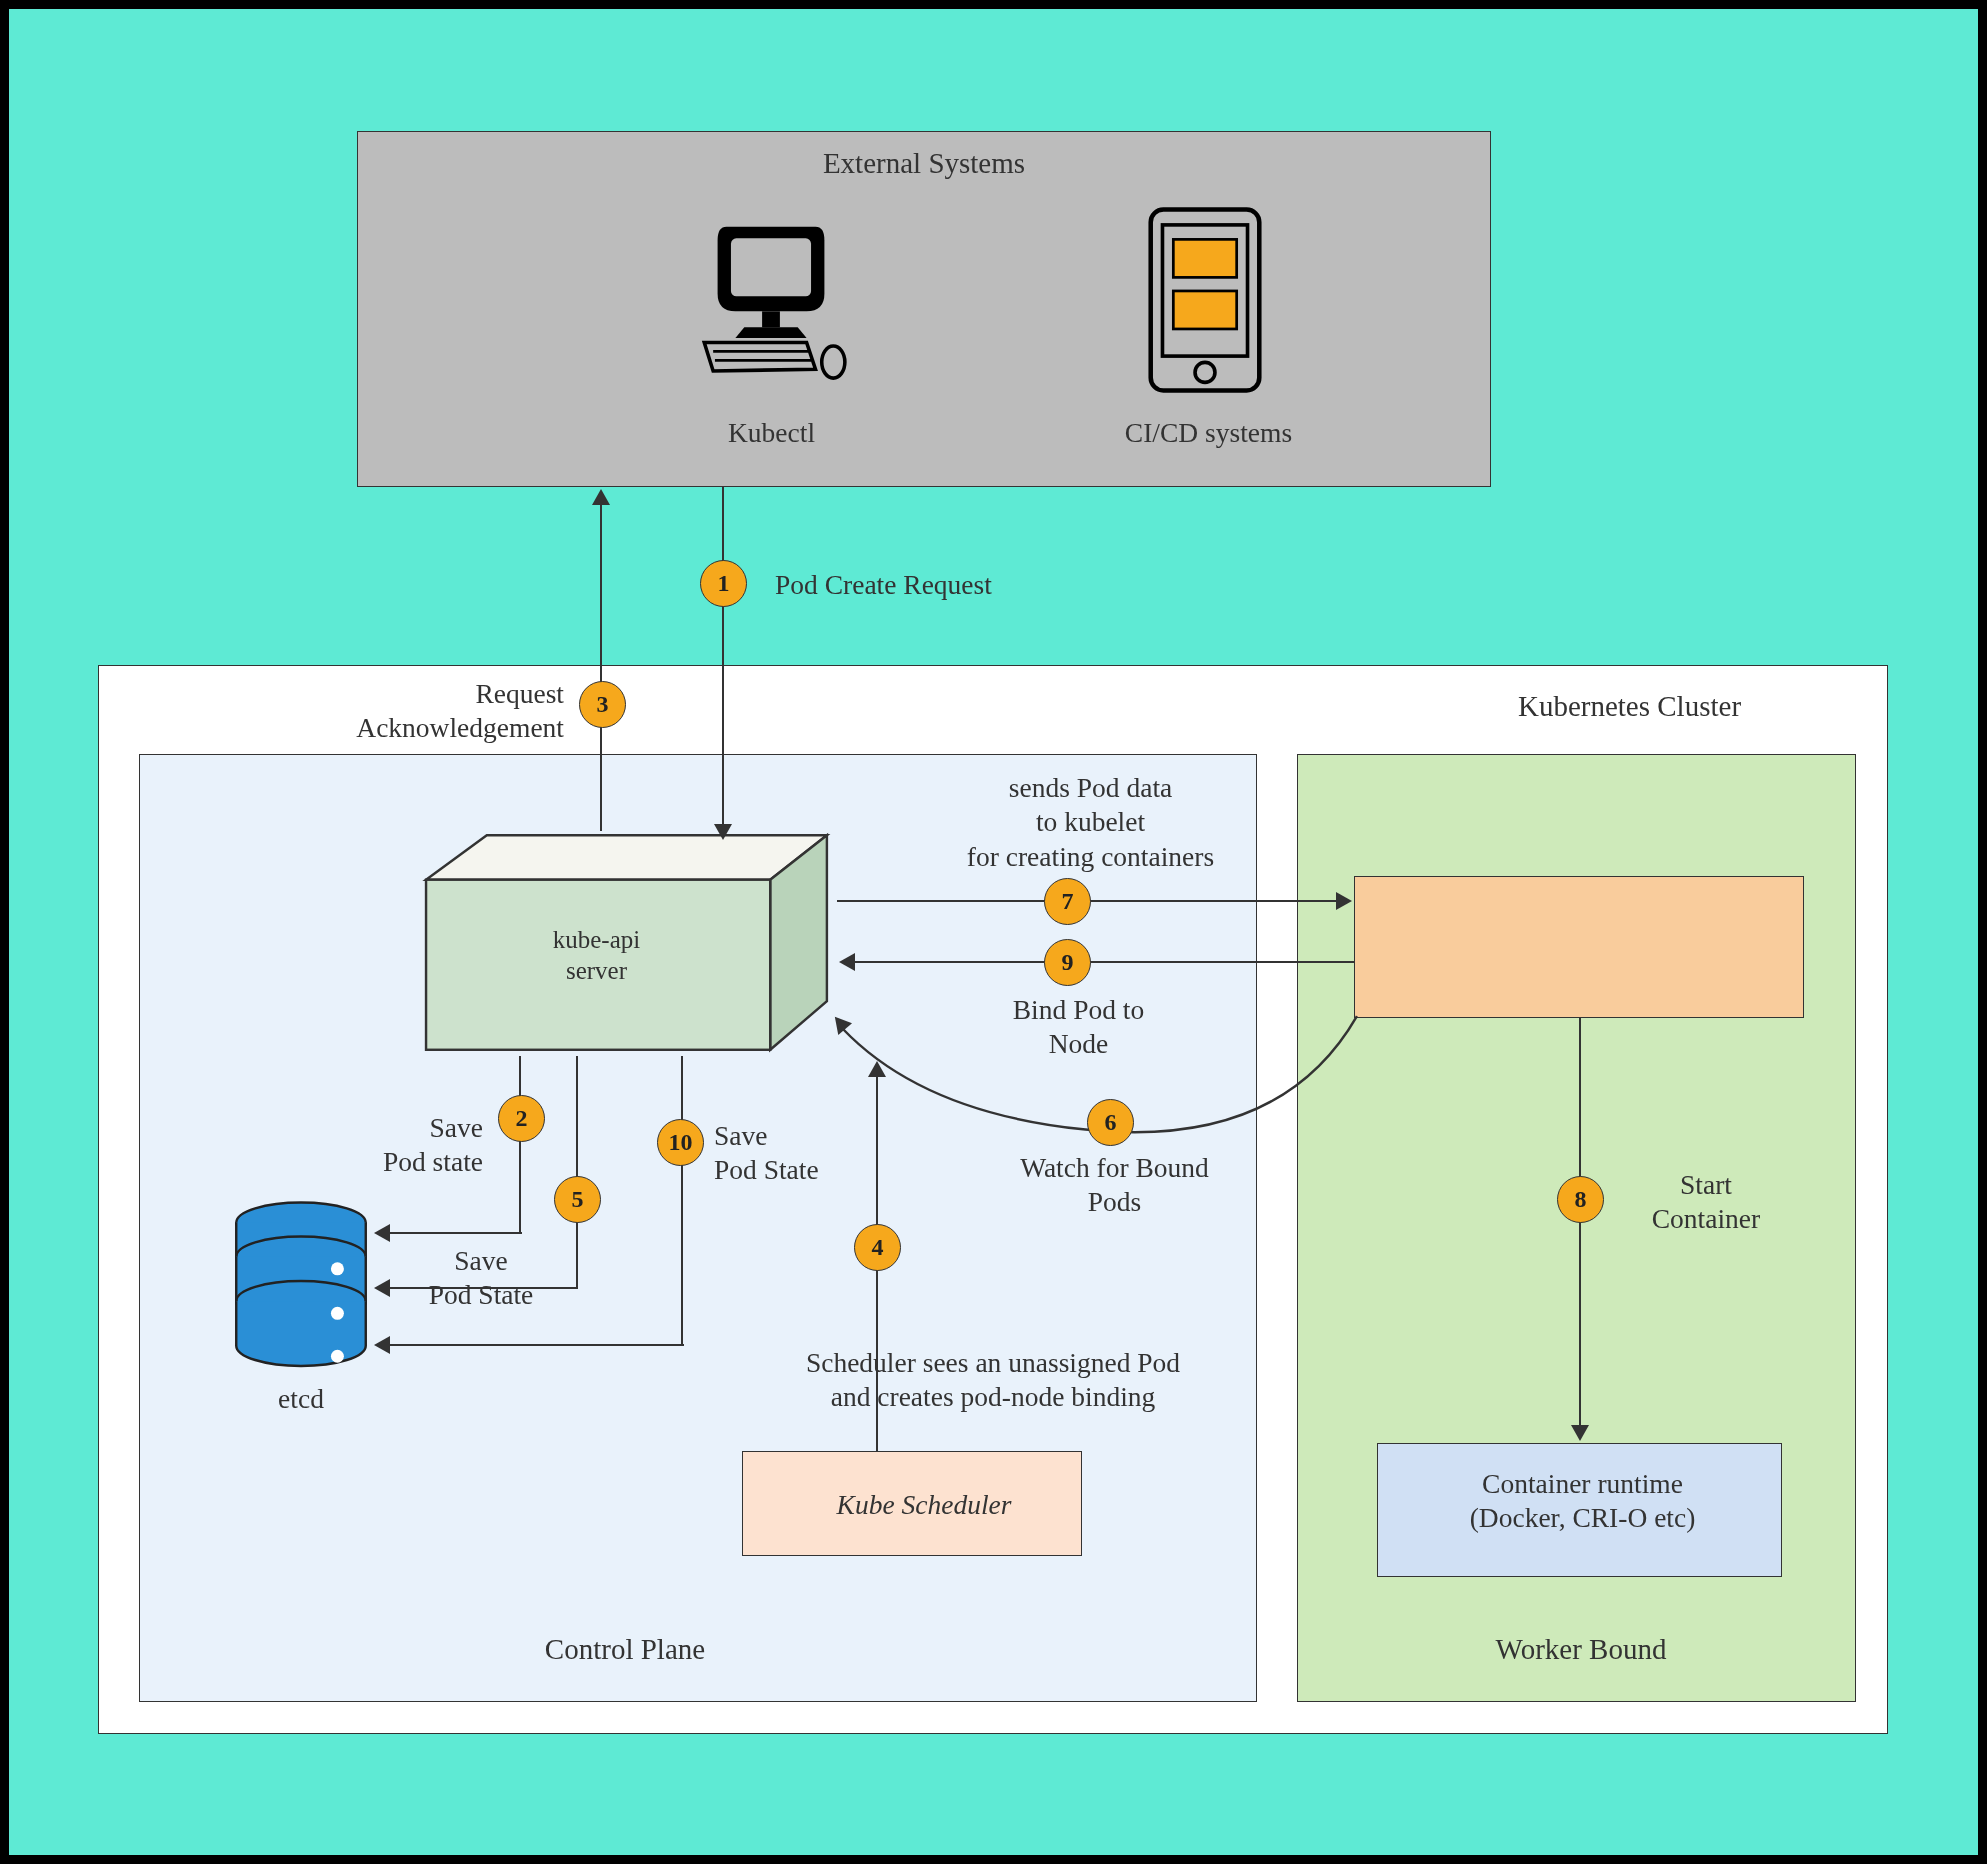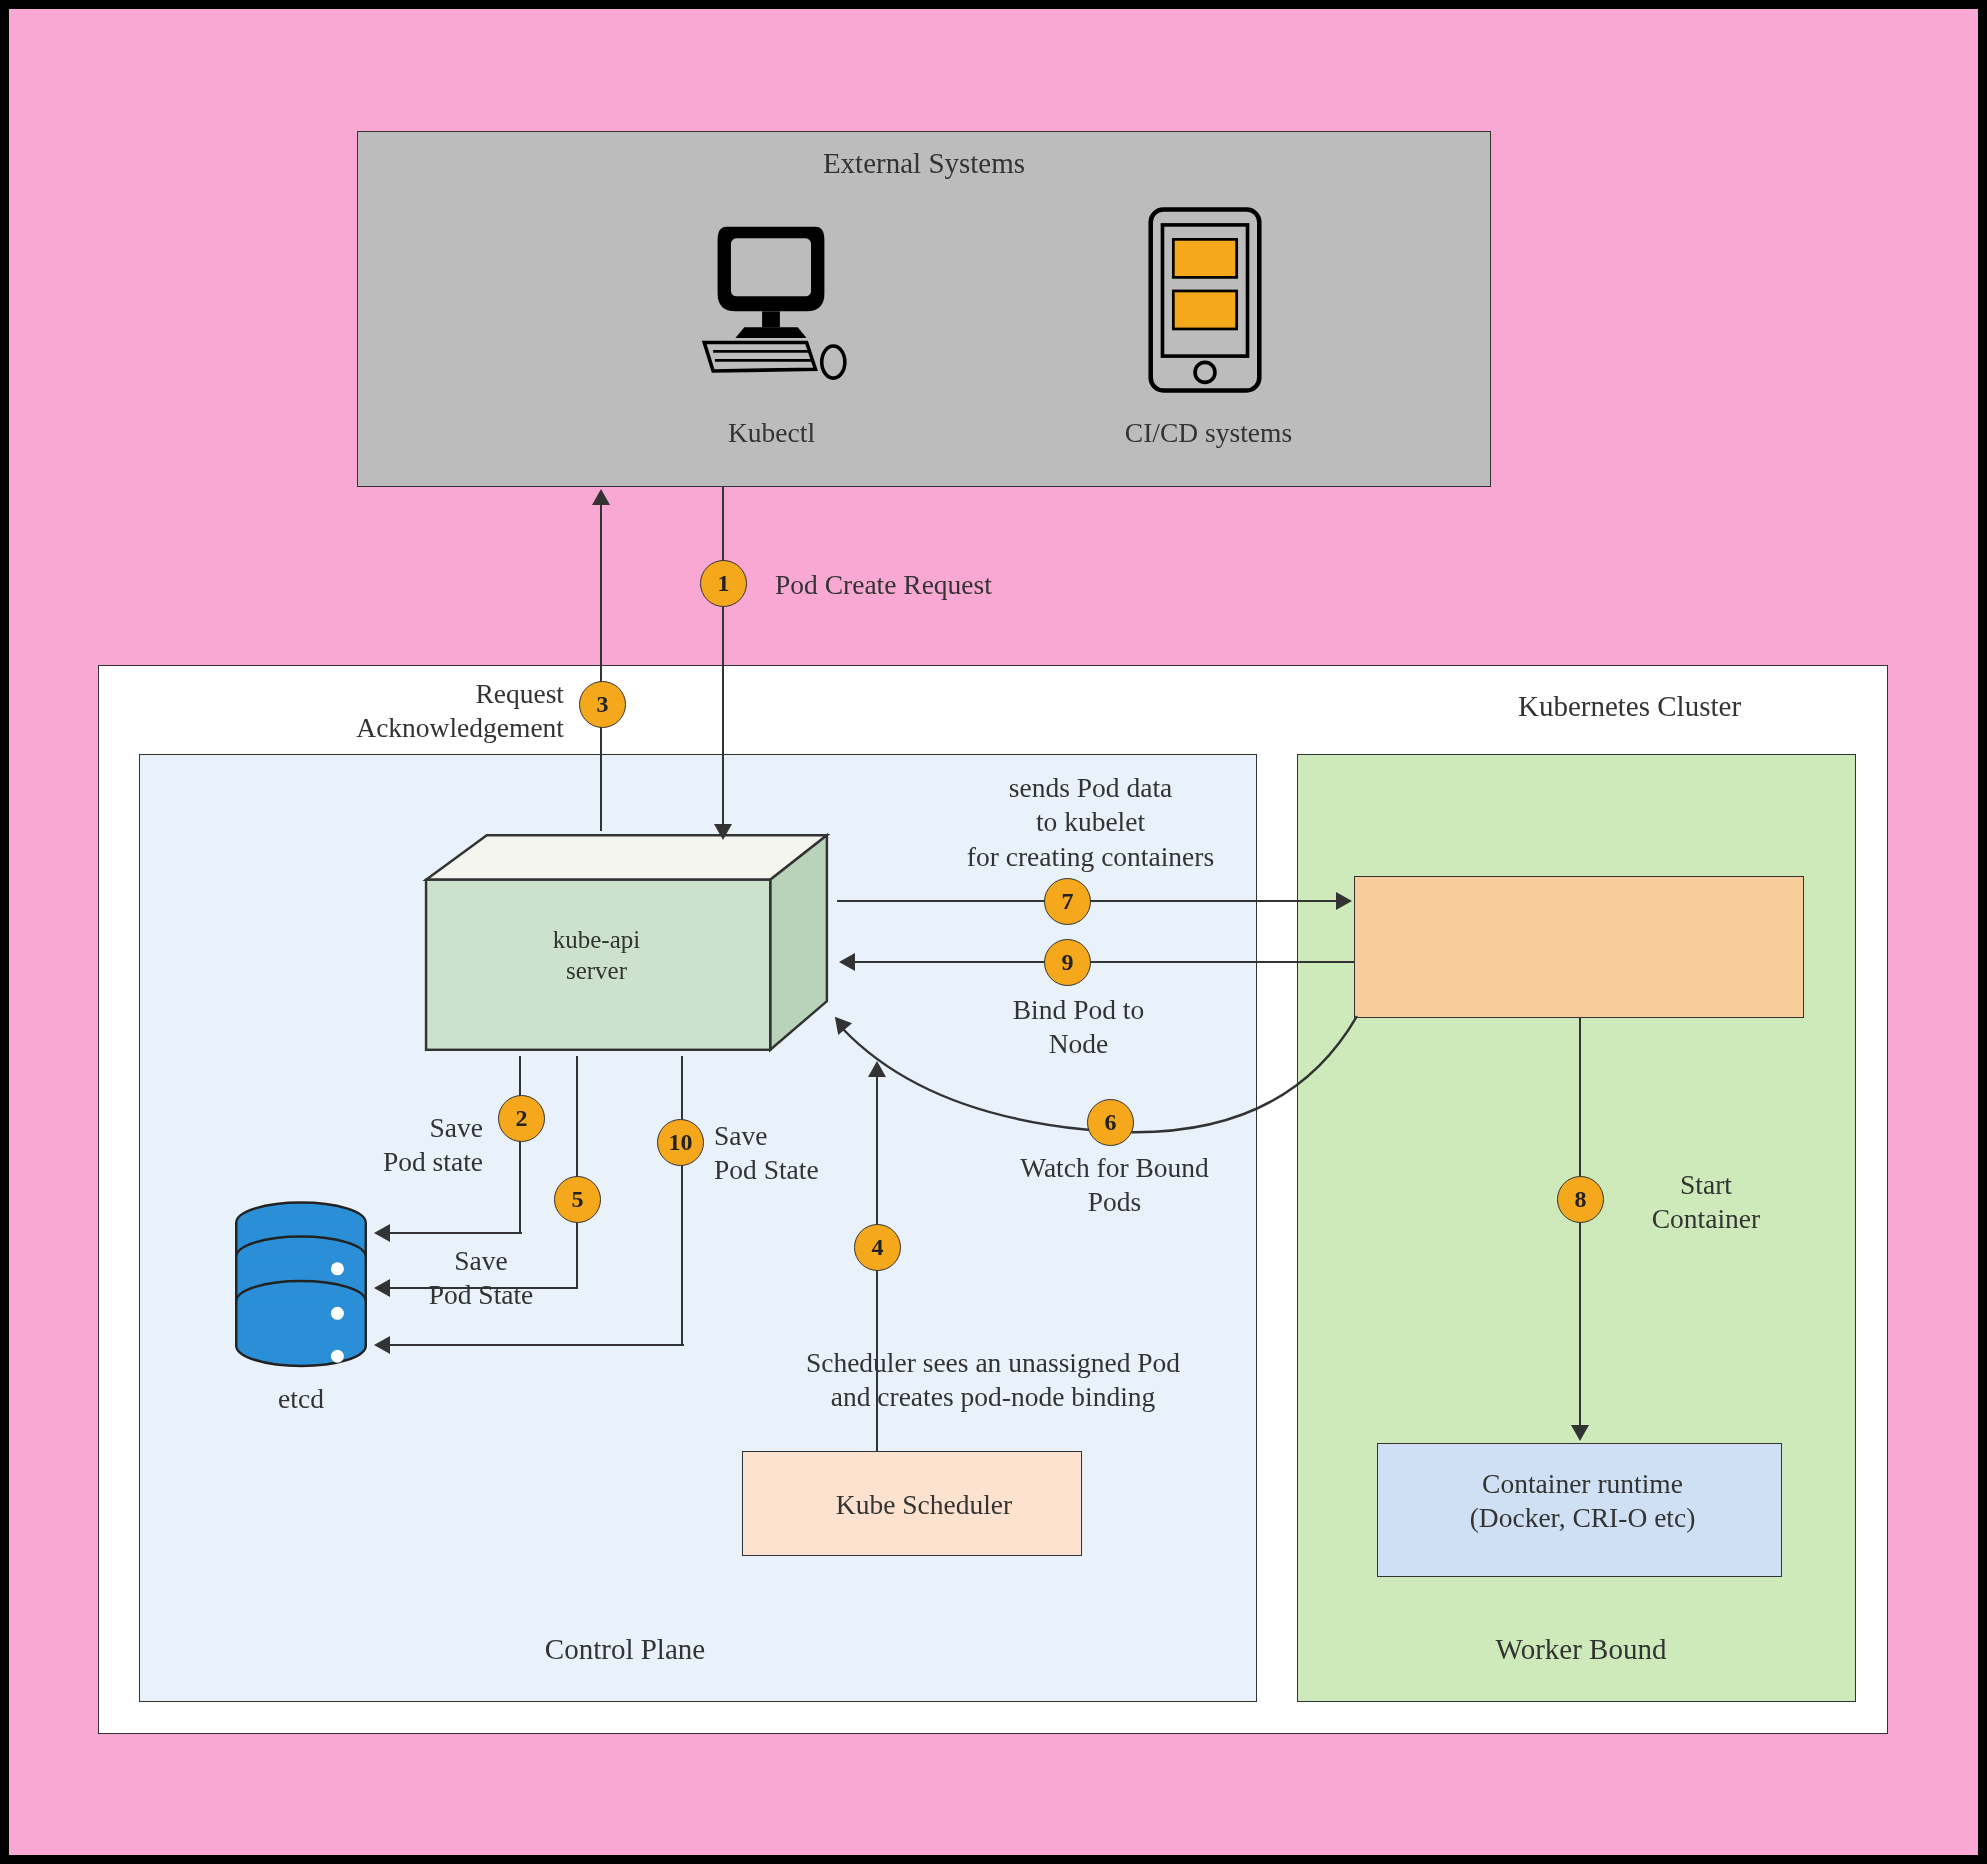--- a/index.html
+++ b/index.html
@@ -1,16 +1,16 @@
 <!DOCTYPE html>
 <html style="font-size:13px"><head>
 <meta charset="utf-8">
 <style>
   html,body{margin:0;padding:0;background:#000;font-family:"Comic Sans MS","Segoe Script","Bradley Hand",cursive;}
-  .canvas{position:relative;width:1987px;height:1864px;background:#f9a8d4;margin:0 auto;border:9.7px solid #000;box-sizing:border-box;color:#333;}
+  .canvas{position:relative;width:1987px;height:1864px;background:#5eead4;margin:0 auto;border:9.7px solid #000;box-sizing:border-box;color:#333;}
   .box{position:absolute;border:1.6px solid #333;box-sizing:border-box;}
   .ext{background:#bcbcbc;}
   .cluster{background:#fff;}
   .control{background:#e9f2fb;}
   .worker{background:#ceeaba;}
   .kubelet{background:#f9cc9c;}
   .runtime{background:#d0e0f4;}
   .sched{background:#fde2d0;}
 
   .title{position:absolute;font-size:29px;text-align:center;}
@@ -84,21 +84,21 @@
     <path d="M5 70 L5 125 A80 25 0 0 0 165 125 L165 70" fill="#2a8fd6" stroke="#222" stroke-width="3"></path>
     <ellipse cx="85" cy="125" rx="80" ry="25" fill="none" stroke="#222" stroke-width="3"></ellipse>
     <path d="M5 125 L5 180 A80 25 0 0 0 165 180 L165 125" fill="#2a8fd6" stroke="#222" stroke-width="3"></path>
     <circle cx="130" cy="85" r="8" fill="#fff"></circle>
     <circle cx="130" cy="140" r="8" fill="#fff"></circle>
     <circle cx="130" cy="193" r="8" fill="#fff"></circle>
   </svg>
   <div class="label" style="left:227px;top:1373px;width:130px;">etcd</div>
 
   <div class="box sched" style="left:733px;top:1442px;width:340px;height:105px;"></div>
-  <div class="label" style="left:733px;top:1479px;width:364px;">Kube Scheduler</div>
+  <div class="label" style="left:733px;top:1479px;width:364px;font-style:italic;">Kube Scheduler</div>
 
   <div class="box kubelet" style="left:1345px;top:867px;width:450px;height:142px;"></div>
 
   <div class="box runtime" style="left:1368px;top:1434px;width:405px;height:134px;"></div>
   <div class="label" style="left:1368px;top:1458px;width:411px;white-space:pre-line;font-family:Liberation Serif, serif;">Container runtime
 (Docker, CRI-O etc)</div>
 
   <div class="line vline" style="left:713px;top:478px;height:340px;"></div>
   <div class="ah down" style="left:705px;top:815px;"></div>
   <div class="badge" style="left:691px;top:551px;">1</div>

